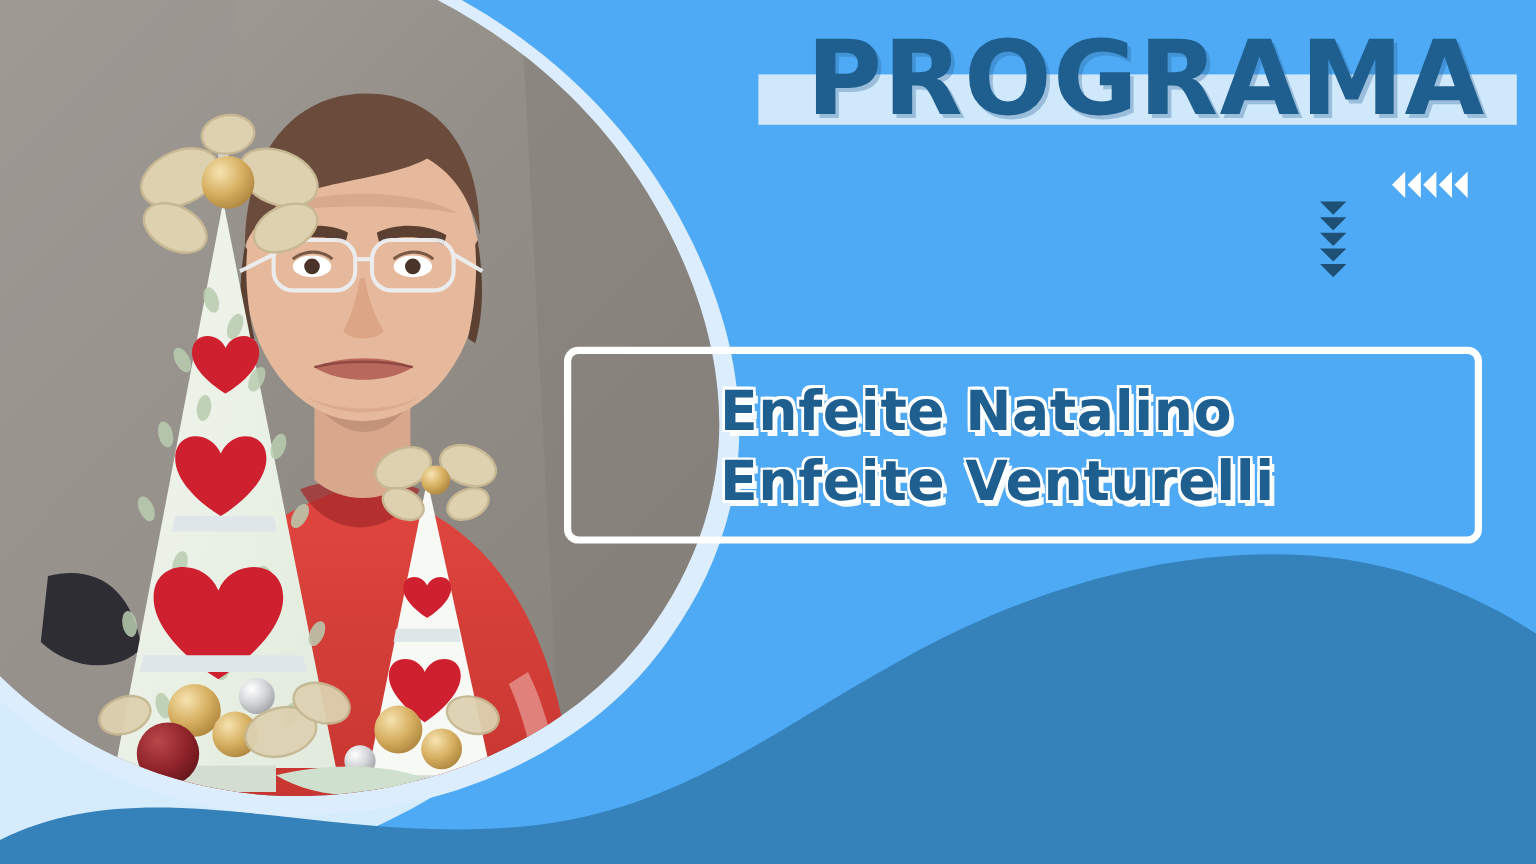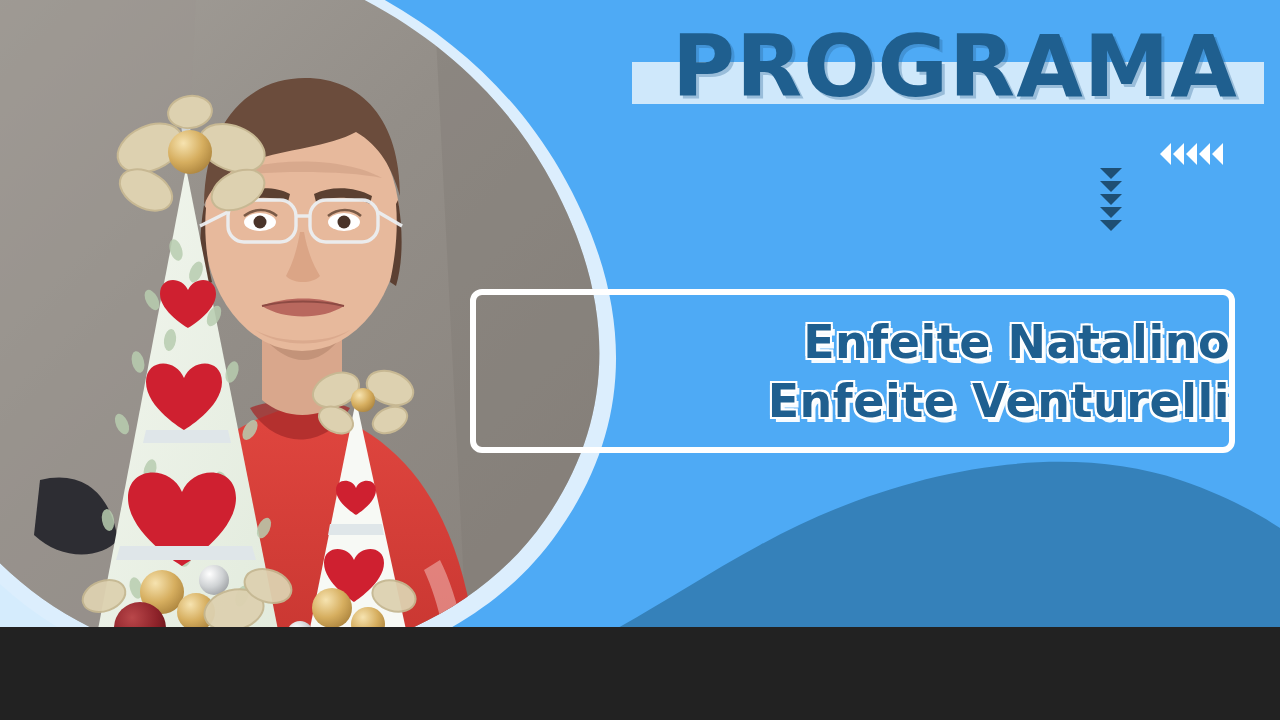--- a/index.html
+++ b/index.html
@@ -6,21 +6,21 @@
   html, body {
     margin: 0;
     padding: 0;
     background: #222;
   }
   * { box-sizing: border-box; }
 
   .slide {
     position: relative;
     width: 1280px;
-    height: 627px;
+    height: 720px;
     overflow: hidden;
     background: #fca5a5;
     font-family: "Liberation Sans", "DejaVu Sans", sans-serif;
   }
 
   
   .bg-light {
     position: absolute;
     inset: 0;
     background: #d5ecfd;
@@ -103,21 +103,21 @@
   }
   .title-text {
     position: absolute;
     left: 600px;
     top: 300px;
     width: 630px;
     height: 144px;
     display: flex;
     flex-direction: column;
     justify-content: center;
-    align-items: flex-end;
+    align-items: flex-start;
     font-family: "DejaVu Sans", sans-serif;
     font-size: 46px;
     font-weight: 700;
     color: #1f5f8f;
     letter-spacing: 0.5px;
     text-shadow:
       -2px -2px 0 #ffffff,
        2px -2px 0 #ffffff,
       -2px  2px 0 #ffffff,
        2px  2px 0 #ffffff,

